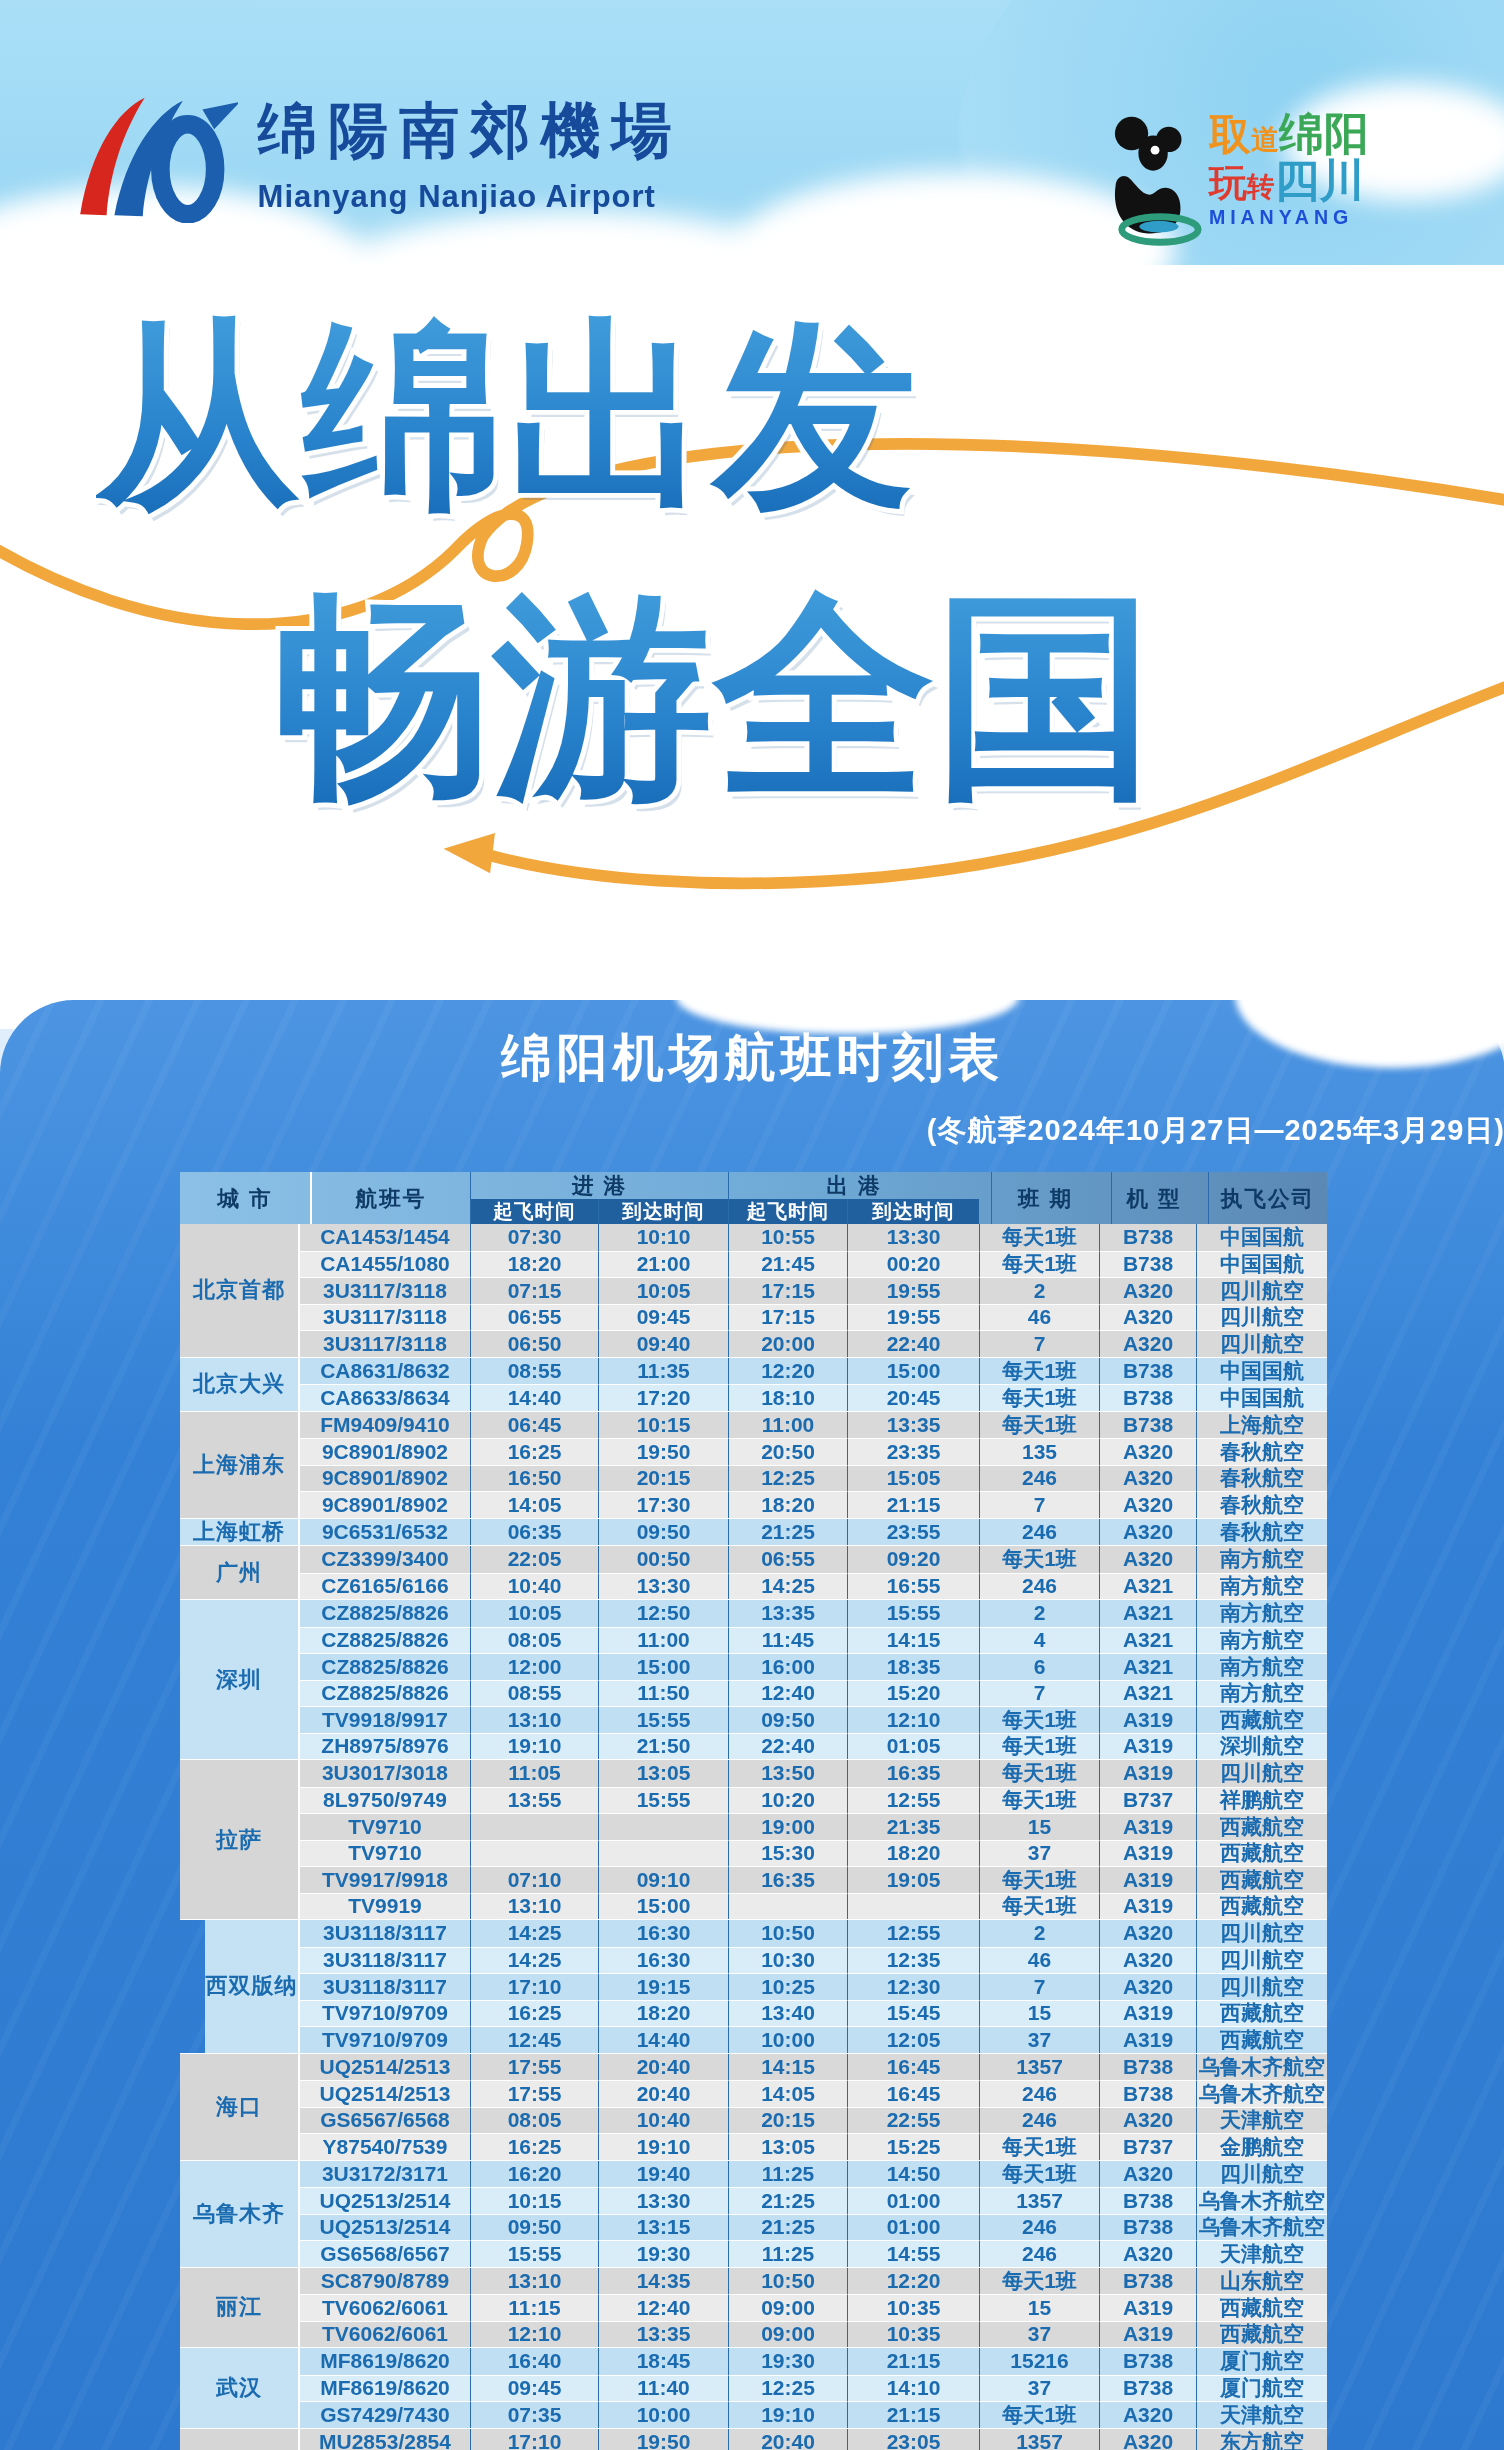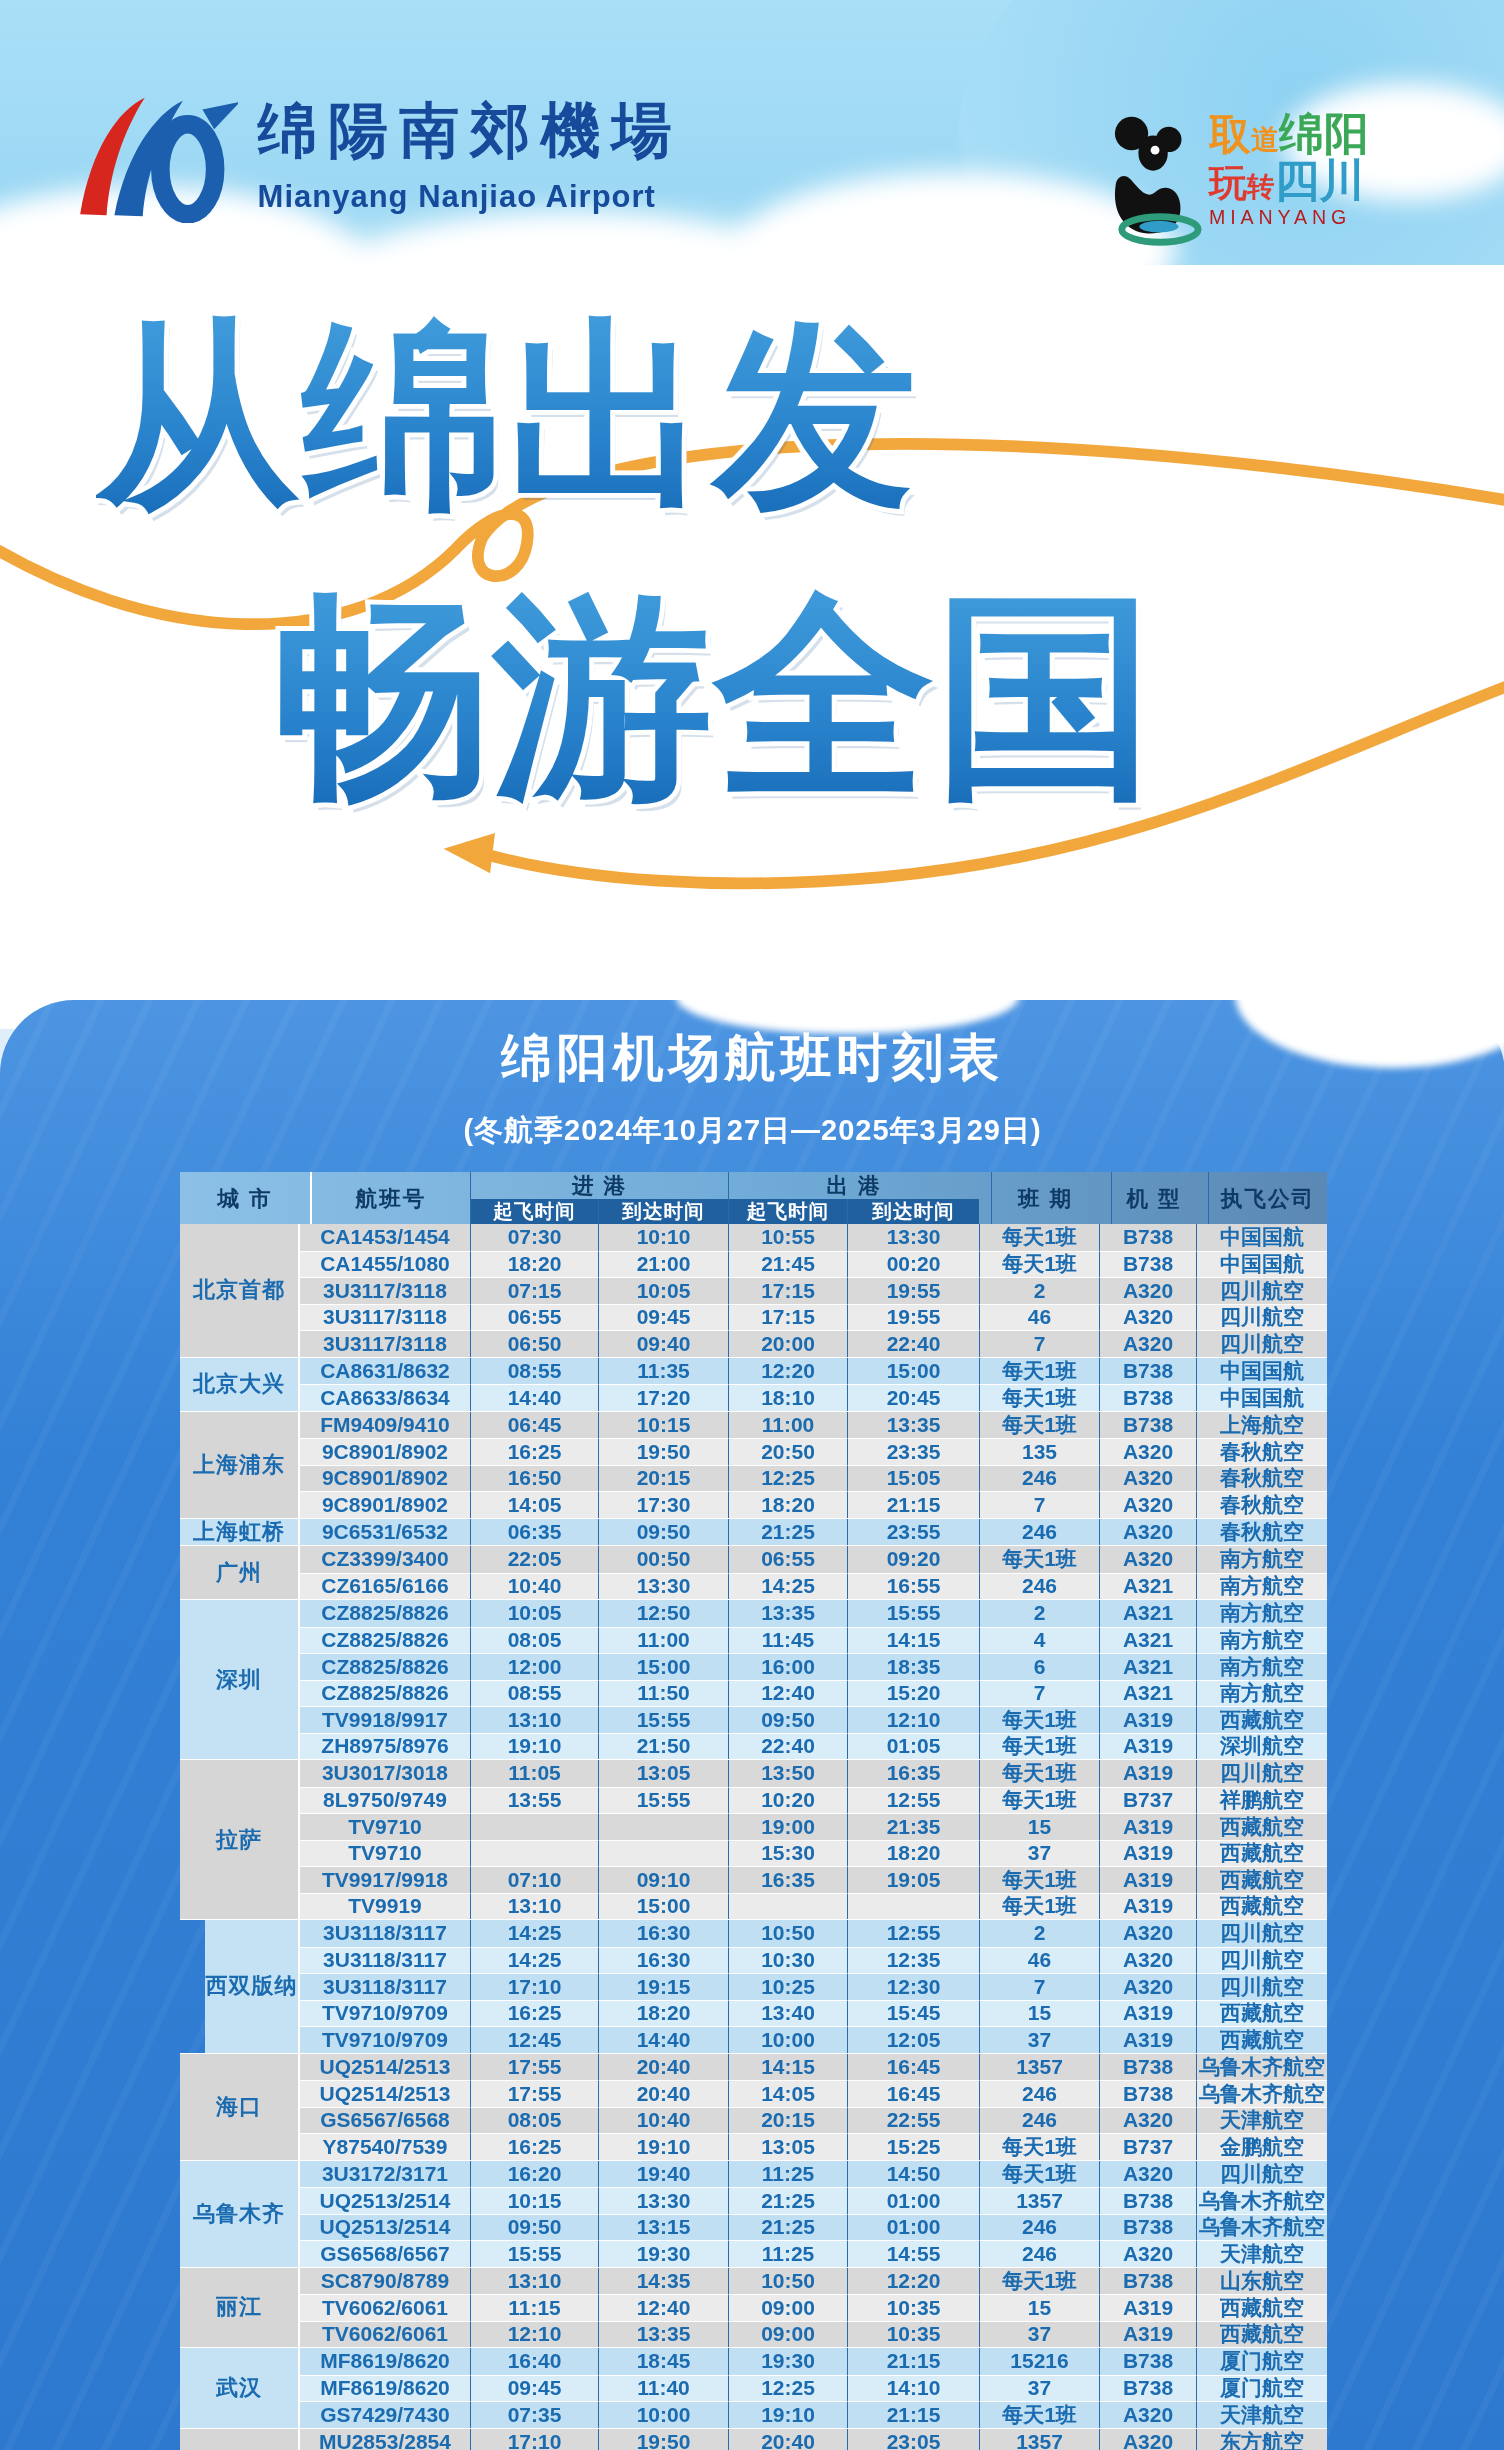--- a/index.html
+++ b/index.html
@@ -31,38 +31,38 @@
 
   
   .badge{position:absolute;left:1106px;top:110px;width:255px;}
   .badge-words{position:absolute;left:103px;top:0;line-height:1.05;font-weight:900;white-space:nowrap;}
   .badge-l1 .w1{font-size:42px;color:#f0921e;}
   .badge-l1 .w2{font-size:28px;color:#f0921e;}
   .badge-l1 .w3{font-size:45px;color:#3aa857;}
   .badge-l2 .w1{font-size:38px;color:#e03a2f;}
   .badge-l2 .w2{font-size:27.4px;color:#e03a2f;}
   .badge-l2 .w3{font-size:45px;color:#2f9dc8;}
-  .badge-en{font-size:19.6px;color:#b91c1c;font-weight:400;letter-spacing:4.9px;margin-top:2.9px;}
+  .badge-en{font-size:19.6px;color:#1d4ed8;font-weight:700;letter-spacing:4.9px;margin-top:2.9px;}
 
   
   .title-wrap{position:absolute;left:0;top:0;width:1505px;}
   .big-line{position:absolute;font-weight:900;white-space:nowrap;
             font-family:"Liberation Sans","DejaVu Sans",sans-serif;}
   .big-line .back,.big-line .front{display:block;}
   .big-line .back{position:absolute;left:0;top:0;color:#fff;-webkit-text-stroke:9.8px #ffffff;
                   text-shadow:4.9px 6.9px 0 rgba(23,84,146,.18);}
   .big-line .front{position:relative;background:linear-gradient(180deg,#46a2df 0%,#2a84cd 55%,#1264b2 100%);
                   -webkit-background-clip:text;background-clip:text;color:transparent;}
   .line1{left:96px;top:282px;font-size:203px;letter-spacing:2.9px;}
   .line2{left:272px;top:551px;font-size:220px;letter-spacing:1px;}
 
   
   .tt-title{position:absolute;left:0;top:1024px;width:1505px;text-align:center;
             font-size:51px;font-weight:900;color:#ffffff;letter-spacing:4.9px;}
-  .tt-sub{position:absolute;left:0;top:1111px;width:1505px;text-align:center;
+  .tt-sub{position:absolute;left:0;top:1111px;width:1505px;text-align:right;
           font-size:29px;font-weight:700;color:#ffffff;letter-spacing:1px;}
 
   
   :root{--cols:118px 172px 128px 130px 119px 132px 120px 97px 131px;}
   .tbl{position:absolute;left:180px;top:1172px;width:1147px;}
   .thead{display:grid;grid-template-columns:var(--cols);grid-template-rows:27px 25px;
          background:linear-gradient(90deg,#8cc0e6 0%,#6ea9d6 55%,#5b88b4 100%);}
   .thead .h{display:flex;align-items:center;justify-content:center;
             font-size:21.6px;font-weight:700;color:#0e3a66;letter-spacing:2px;}
   .thead .span2{grid-row:1 / span 2;margin-left:12px;}

